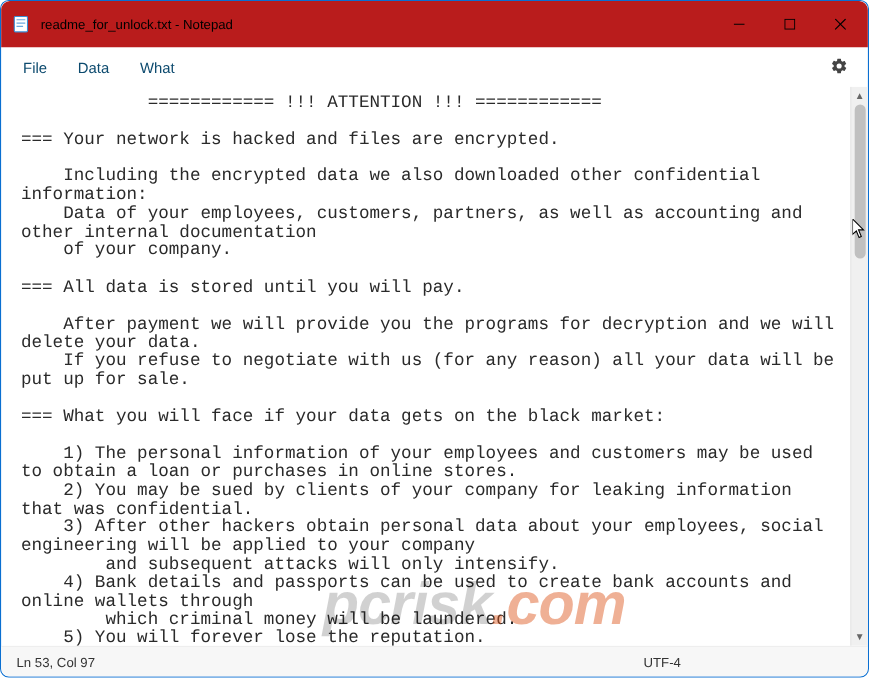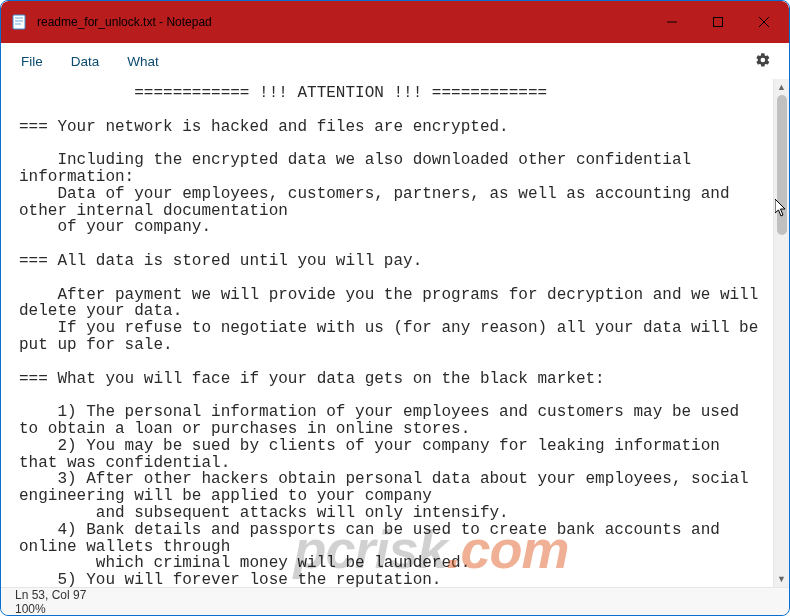--- a/index.html
+++ b/index.html
@@ -97,26 +97,26 @@
     background: #c0c0c0;
     border-radius: 5px;
     margin-top: 0;
   }
   .scroll-spacer { flex: 1; }
   .statusbar {
     height: 28px;
     border-top: 1px solid #e6e6e6;
     background: #f7f7f7;
     display: flex;
+    align-items: center;
     font-size: 12px;
     color: #333;
     padding: 0 14px;
     border-bottom-left-radius: 8px;
     border-bottom-right-radius: 8px;
-    flex-direction: column;
   }
   .status-left { flex: 1.2; }
   .status-mid { flex: 0.6; text-align: left; }
   .status-r1 { flex: 1; text-align: left; }
   .status-r2 { flex: 0.4; text-align: left; }
   .watermark {
     position: absolute;
     left: 50%; top: 548px;
     transform: translate(-50%, -50%);
     font-family: Arial, sans-serif;
@@ -206,21 +206,20 @@
   <div class="scrollbar-track">
     <div class="scroll-arrow">▲</div>
     <div class="scroll-thumb"></div>
     <div class="scroll-spacer"></div>
     <div class="scroll-arrow">▼</div>
   </div>
 </div>
 
 <div class="statusbar">
   <span class="status-left">Ln 53, Col 97</span>
-  <span class="status-mid">100%</span>
   <span class="status-r2">UTF-4</span>
 </div>
 
 <div class="watermark">
   <span>pcrisk</span><span class="dot">.com</span>
 </div>
 
 <svg class="cursor-arrow" viewBox="0 0 12 18">
   <path d="M0 0 L0 14 L3.5 11 L6 17 L8 16 L5.5 10 L10 10 Z" fill="#fff" stroke="#000" stroke-width="1"></path>
 </svg>

